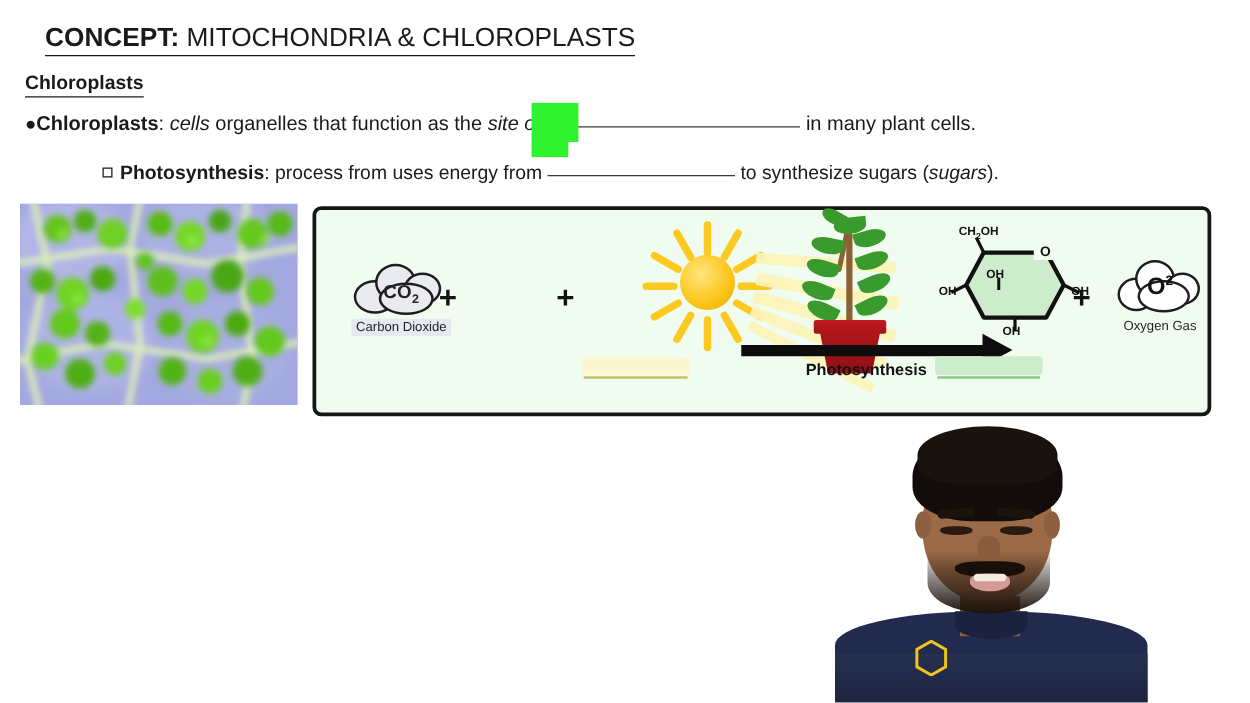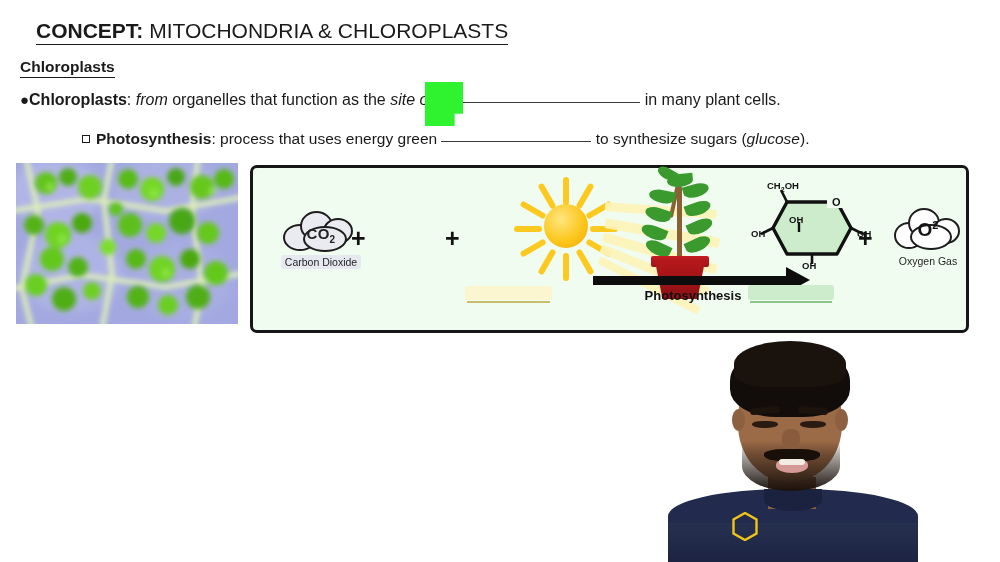--- a/index.html
+++ b/index.html
@@ -290,25 +290,25 @@
 </head>
 <body>
 
 <div class="concept-line">
   <span class="kw">CONCEPT:</span><span> MITOCHONDRIA &amp; CHLOROPLASTS</span>
 </div>
 
 <div class="subhead">Chloroplasts</div>
 
 <div class="bullet1">
-  <span class="dot">●</span><span class="b">Chloroplasts</span><span>: </span><span class="it">from</span><span> organelles that function as the </span><span class="it">site</span><span class="it"> of </span><span class="blank long"></span><span> in many plant cells.</span>
+  <span class="dot">●</span><span class="b">Chloroplasts</span><span>: </span><span class="it">cells</span><span> organelles that function as the </span><span class="it">site</span><span class="it"> of </span><span class="blank long"></span><span> in many plant cells.</span>
 </div>
 
 <div class="bullet2">
-  <span class="sq"></span><span class="b">Photosynthesis</span><span>: </span><span>process that uses energy green </span><span class="blank short"></span><span> to synthesize sugars (</span><span class="it">glucose</span><span>).</span>
+  <span class="sq"></span><span class="b">Photosynthesis</span><span>: </span><span>process from uses energy from </span><span class="blank short"></span><span> to synthesize sugars (</span><span class="it">sugars</span><span>).</span>
 </div>
 
 <div class="highlighter"></div>
 
 <div class="micrograph">
   <svg class="mg-inner" viewBox="0 0 222 161" preserveAspectRatio="none">
     <defs>
       <filter id="blur3">
           <feGaussianBlur stdDeviation="2.6"></feGaussianBlur>
         </filter>

